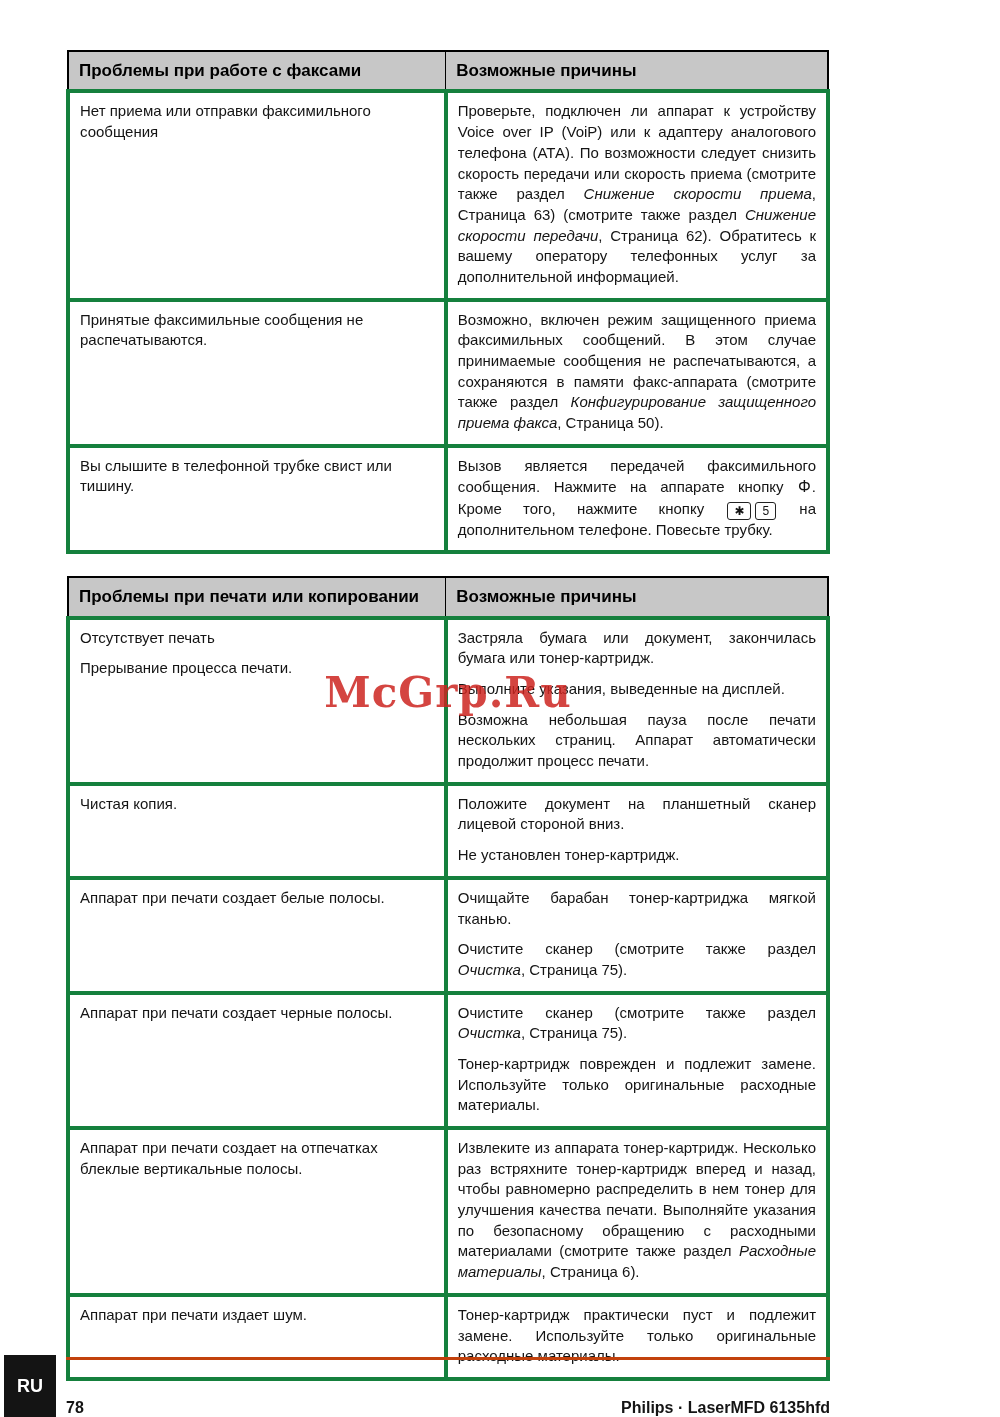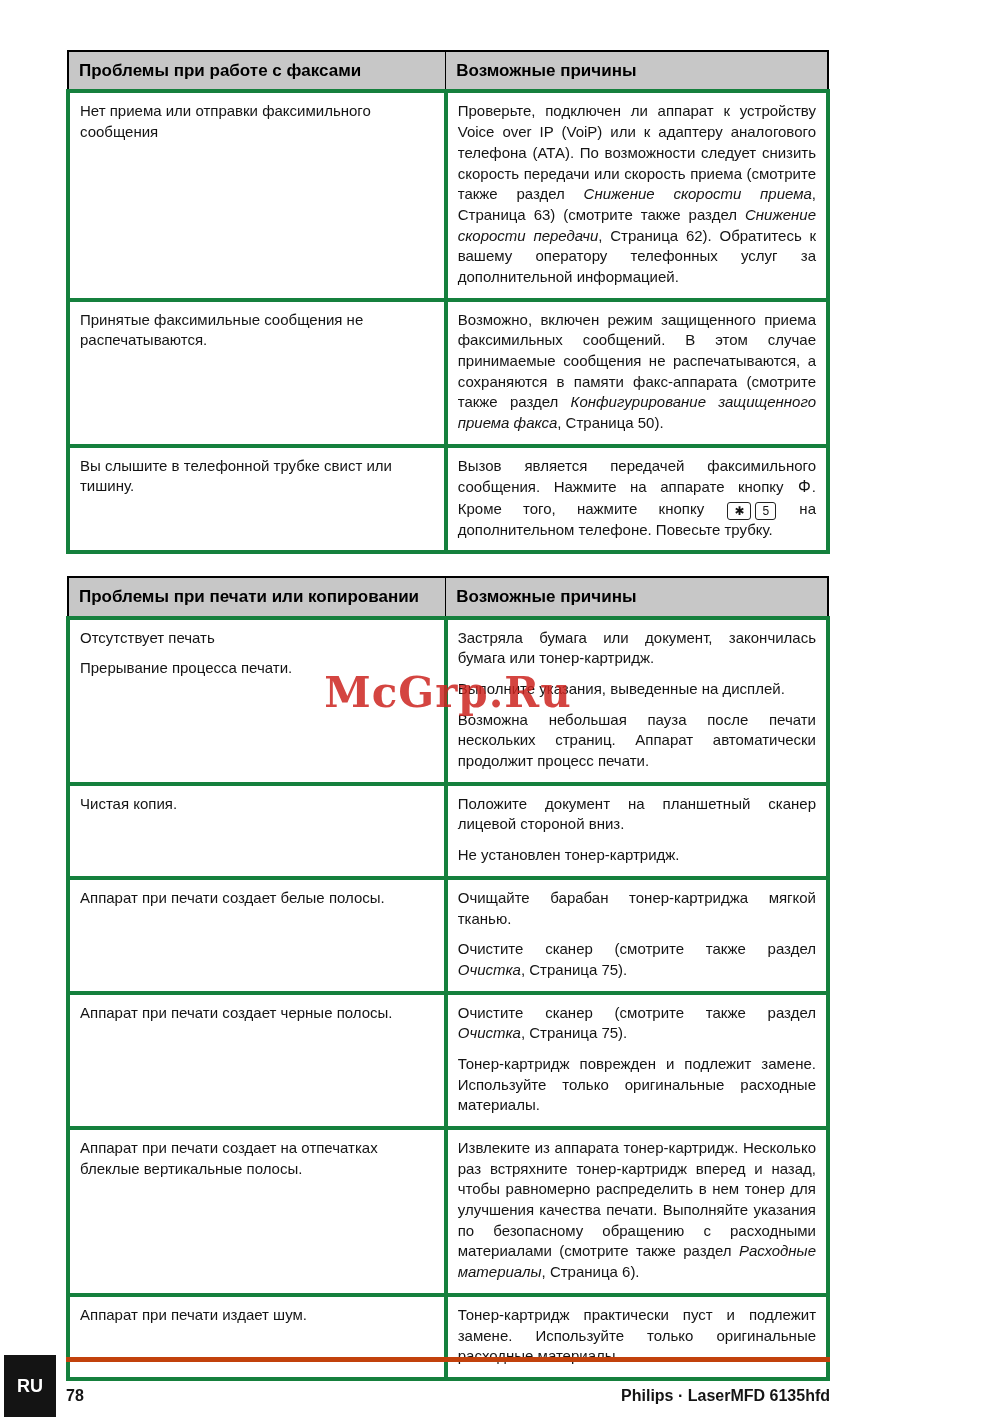--- a/index.html
+++ b/index.html
@@ -80,24 +80,24 @@
     letter-spacing: 1px;
     pointer-events: none;
     z-index: 5;
   }
   .footer-rule-area {
     position: absolute;
     left: 66px;
     right: 66px;
     bottom: 0;
     height: 60px;
-    border-top: 5px solid #c2410c;
+    border-top: 3px solid #c2410c;
     display: flex;
     justify-content: space-between;
-    align-items: center;
+    align-items: flex-end;
     padding-top: 13px;
     box-sizing: border-box;
   }
   .page-number {
     font-weight: bold;
     font-size: 16px;
   }
   .brand {
     font-weight: bold;
     font-size: 16px;

